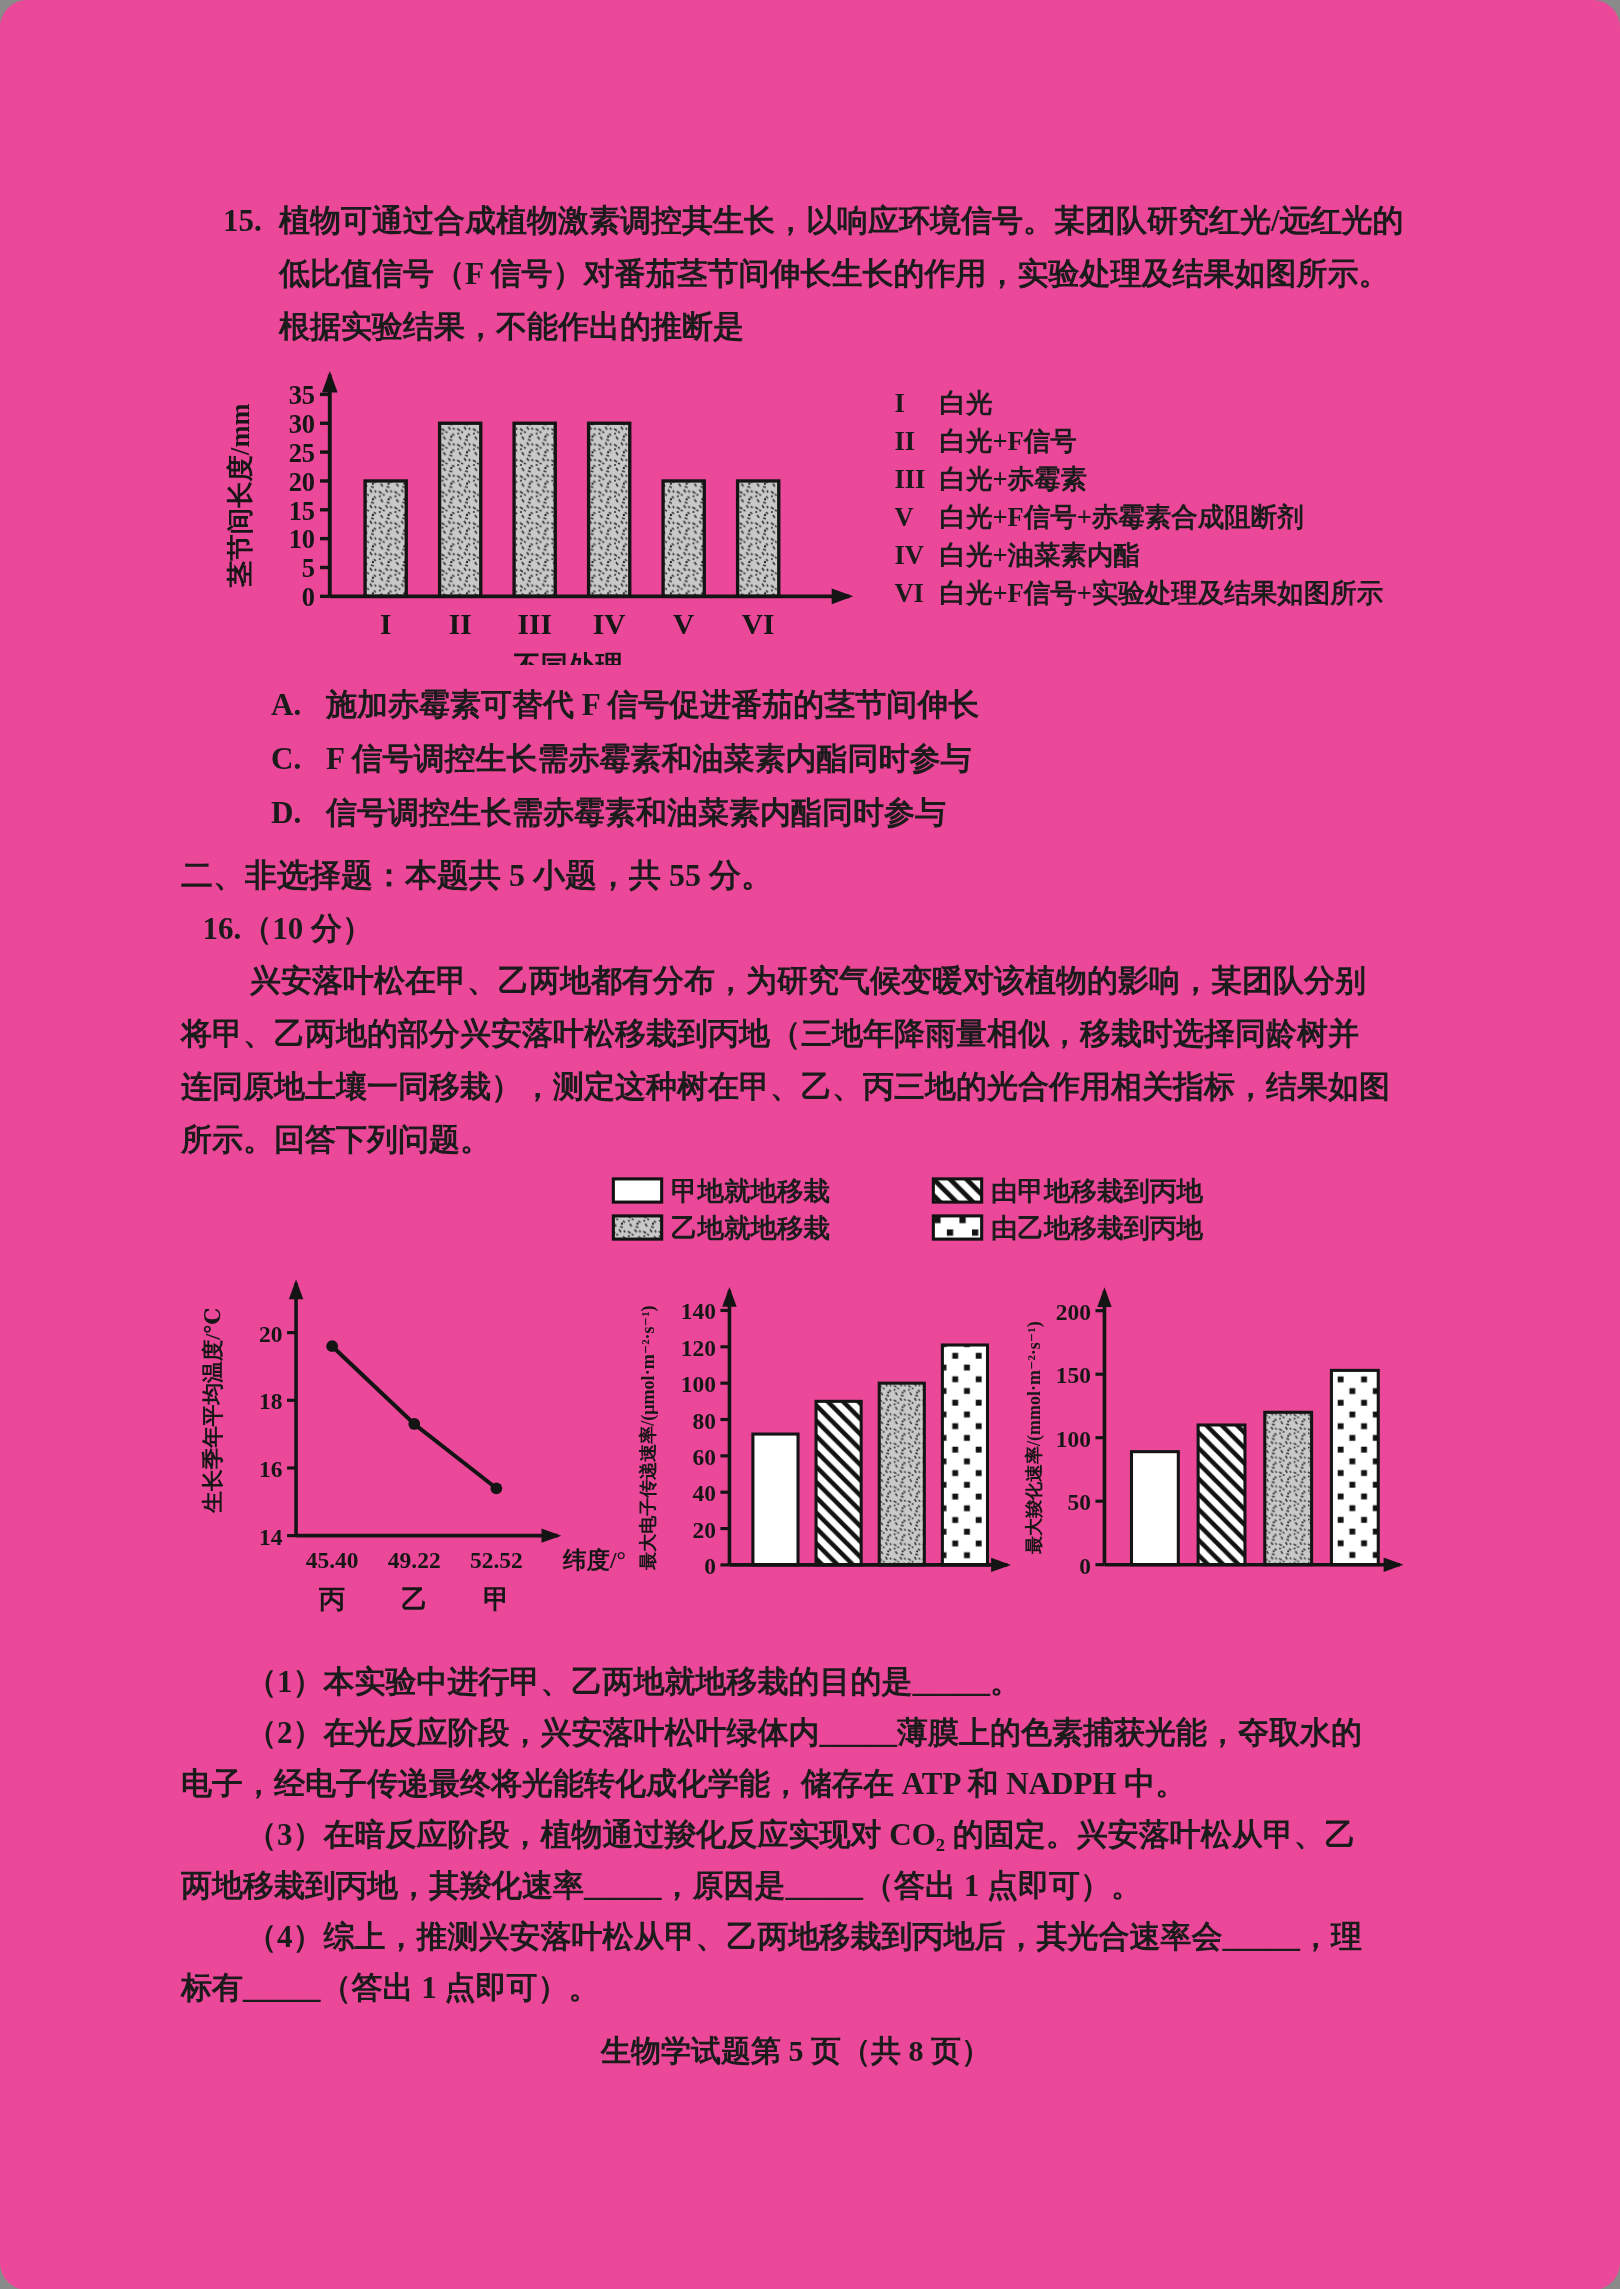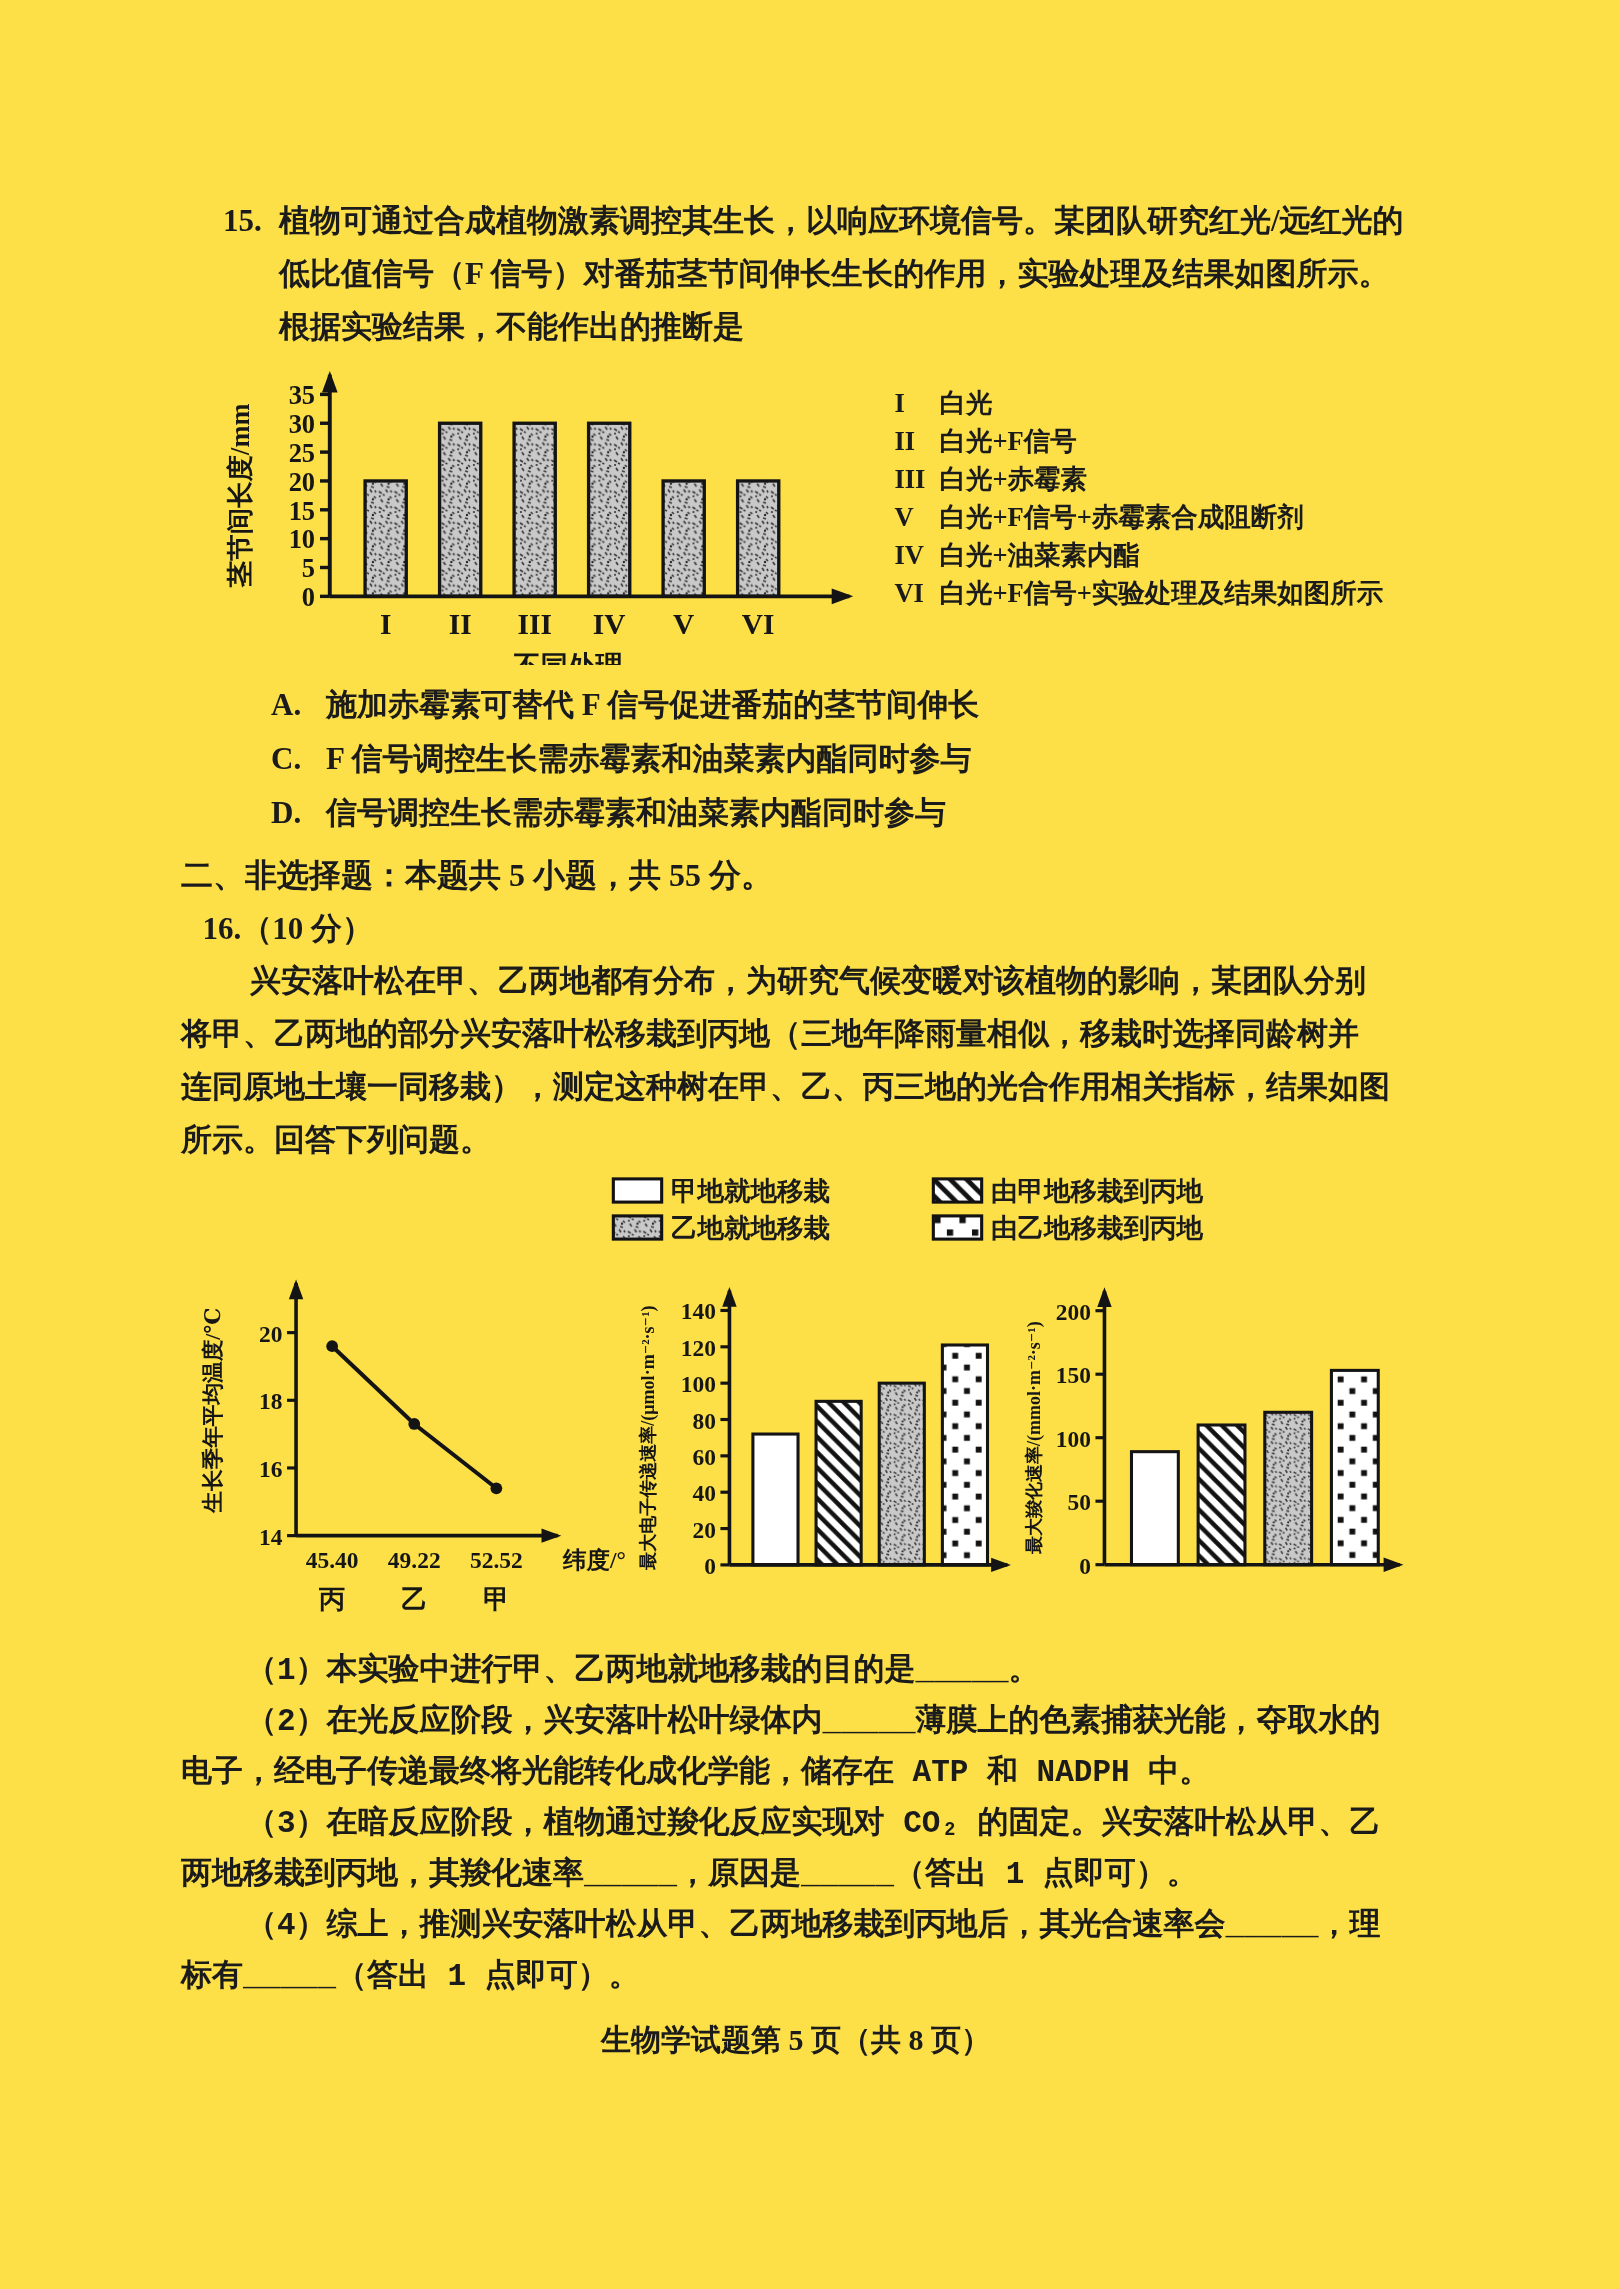--- a/index.html
+++ b/index.html
@@ -1,21 +1,21 @@
 <!DOCTYPE html>
 <html><head>
 <meta charset="utf-8">
 <style>
   html,body{margin:0;padding:0;background:#8a8a8a;}
   .page{
-    width:1620px;height:2290px;background:#fde047;box-sizing:border-box;
+    width:1620px;height:2290px;background:#ec4899;box-sizing:border-box;
     position:relative;overflow:hidden;
     padding:194px 0 0 181px;
     font-family:"Liberation Serif","DejaVu Serif",serif;
-    font-weight:700;color:#1b1b1b;
+    font-weight:700;color:#1b1b1b;border-radius:27px;
   }
   .content{width:1230px;}
   .tline{font-size:31px;line-height:53px;white-space:nowrap;}
   
   .q15-lines{padding-left:98px;}
   .qnum{display:inline-block;width:56px;margin-left:-56px;}
   .fig1{display:flex;align-items:flex-start;margin-top:9.8px;margin-left:39px;}
   .q15-legend{margin-left:27.4px;margin-top:21.6px;font-size:26.5px;line-height:38px;white-space:nowrap;}
   .q15-legend .numeral{display:inline-block;min-width:45px;}
   .q15-options{margin-top:13.7px;padding-left:145px;}
@@ -32,21 +32,21 @@
   .lg-item{display:flex;align-items:center;white-space:nowrap;}
   .lg-item .lg-label{font-size:26.5px;}
   .lg-item svg{margin-right:5.9px;display:block;}
   .lg-col1{width:320px;}
   .charts-row{display:flex;align-items:flex-start;margin-top:2px;}
   .charts-row svg{display:block;}
   #chart-temp{margin-left:13.7px;}
   #chart-etr{margin-left:5.9px;margin-top:3.9px;}
   #chart-carbox{margin-left:3.9px;margin-top:3.9px;}
   
-  .q16-questions{margin-top:9px;font-family:Liberation Mono, monospace;}
+  .q16-questions{margin-top:20px;}
   .q16-questions .tline{font-size:31px;line-height:51px;}
   .q16-questions .tline.indent{text-indent:65px;}
   .footer{width:1230px;text-align:center;font-size:30px;margin-top:17.6px;white-space:nowrap;}
   svg text{font-family:inherit;font-weight:700;fill:#161616;}
 </style>
 </head>
 <body>
 
 <div class="page">
   <div class="content">

